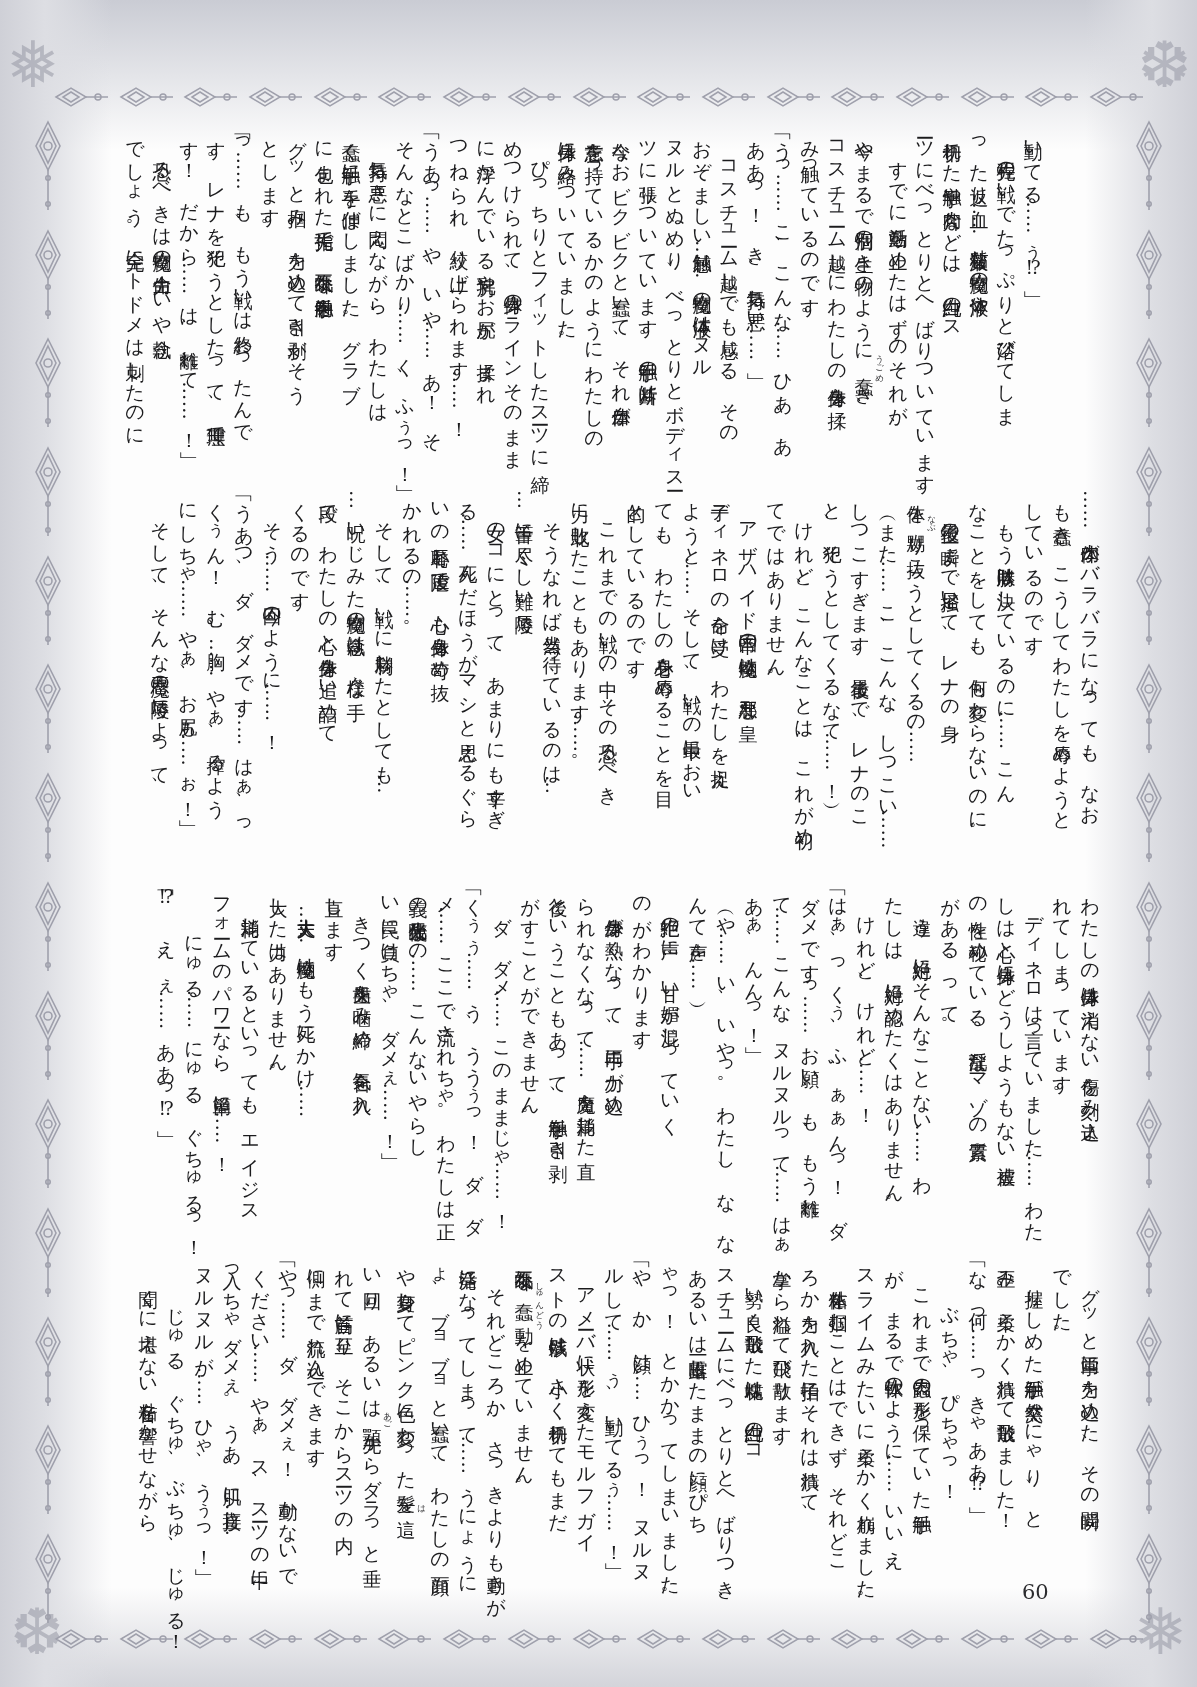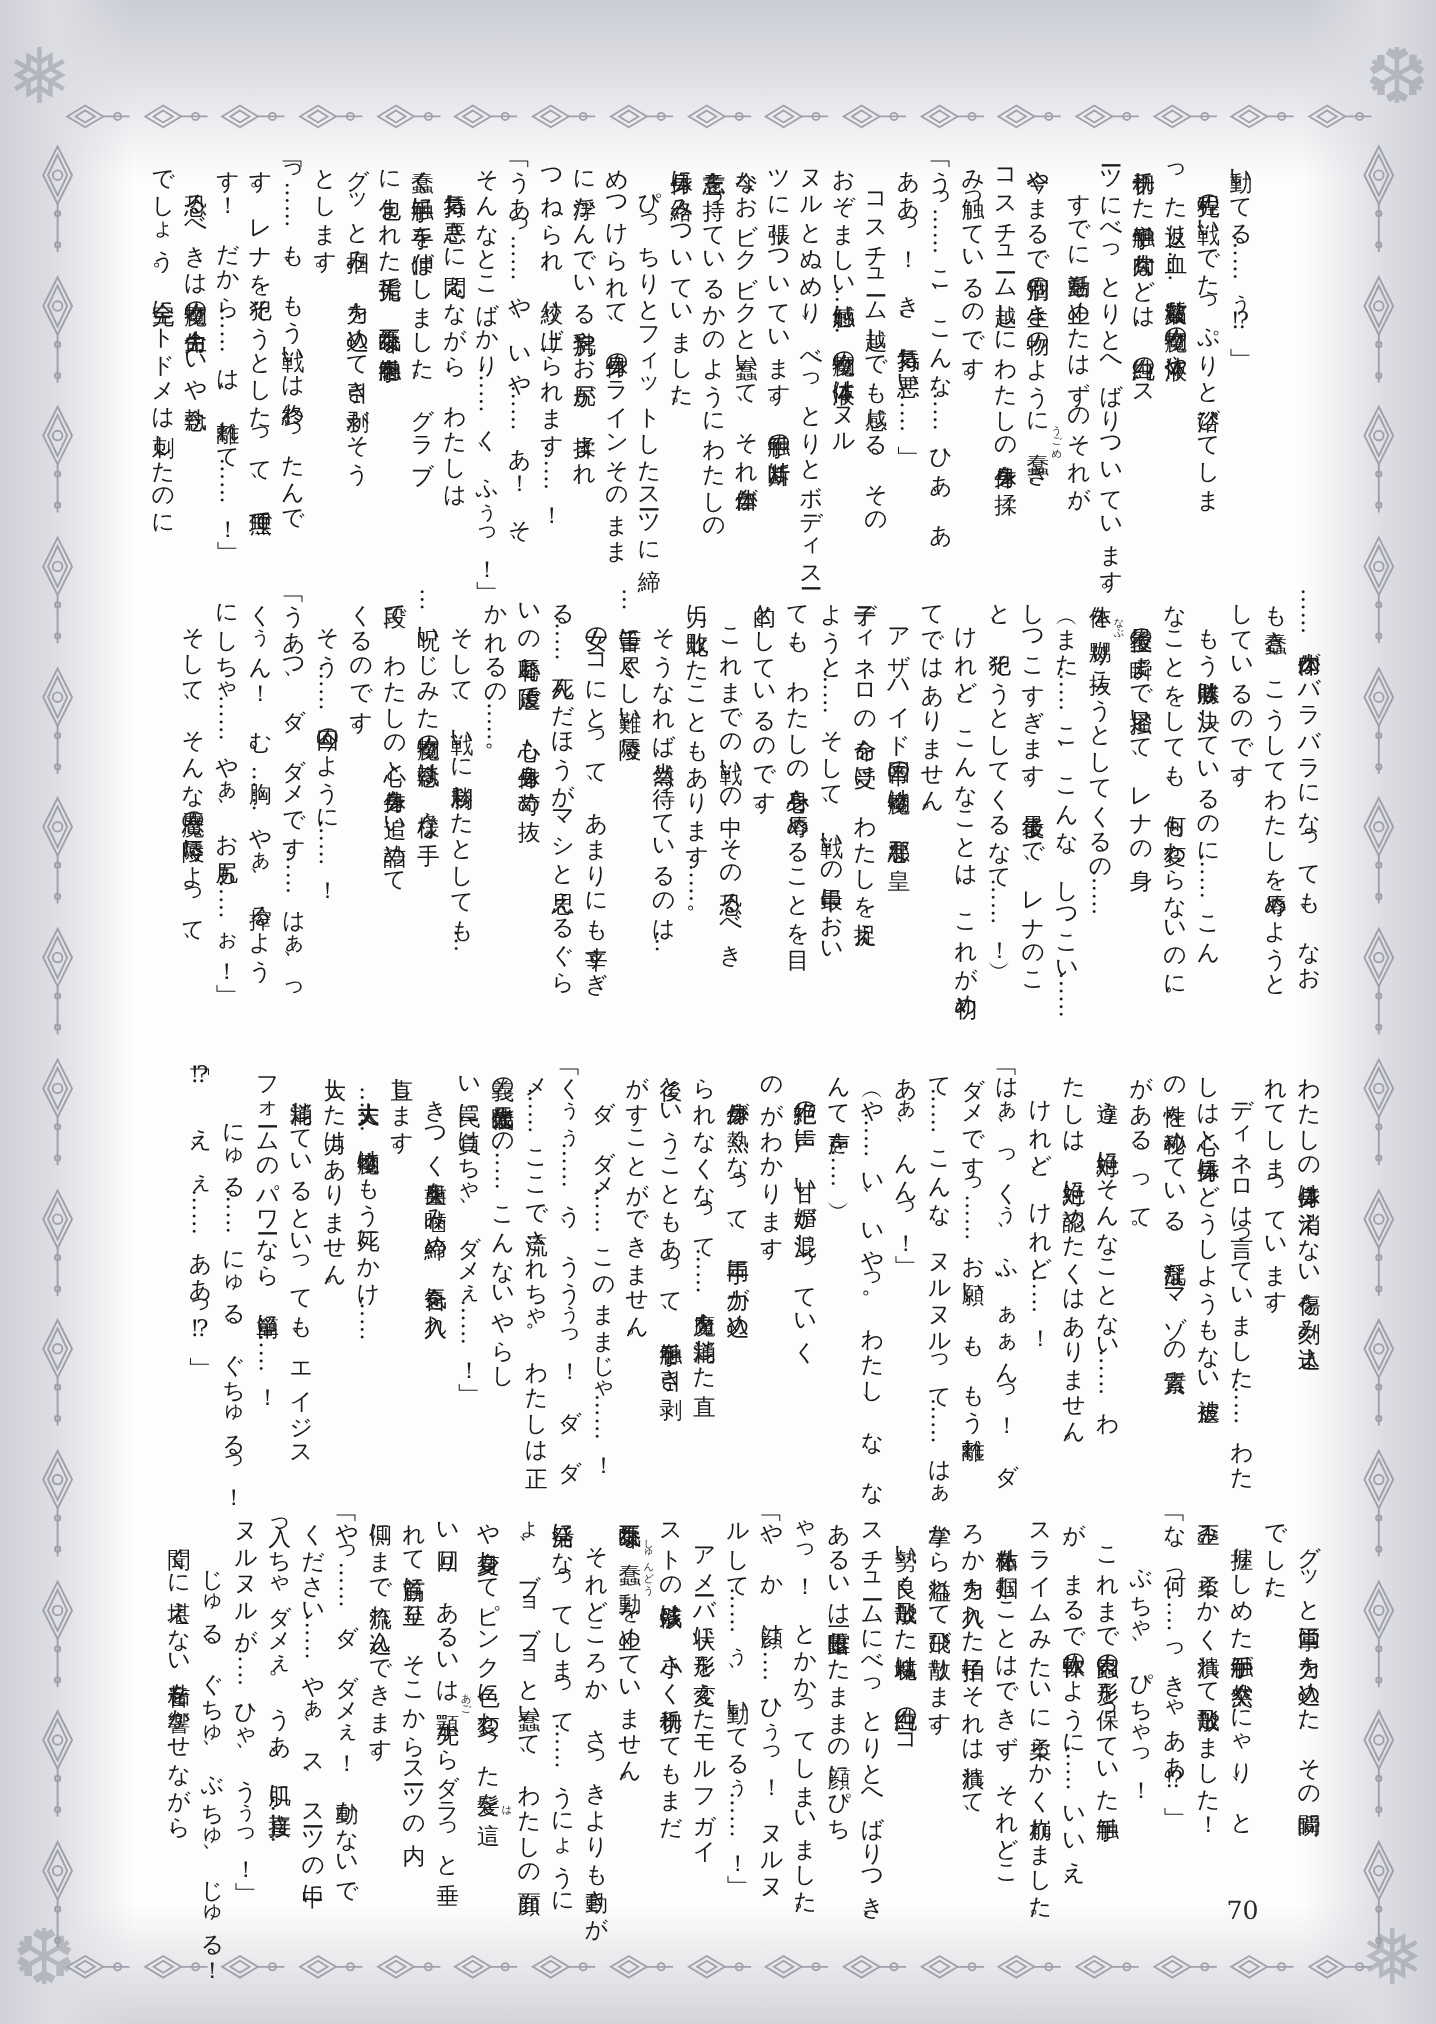--- a/index.html
+++ b/index.html
@@ -608,14 +608,14 @@
             <circle cx="17" cy="86" r="2.2"></circle>
           </g>
         </svg></span>
     </div>
 
   <div class="band" id="band1"><div class="col">動いてる……ぅ⁉」</div><div class="col">　先程の戦いでたっぷりと浴びてしま</div><div class="col">った返り血……粘液質な魔物の体液や、</div><div class="col">千切れた触手や肉片などは、純白のス</div><div class="col">ーツにべっとりとへばりついています。</div><div class="col">　すでに活動を止めたはずのそれが、</div><div class="col">今やまるで別個の生き物のように<ruby>蠢<rt>うごめ</rt></ruby>き、</div><div class="col">コスチューム越しにわたしの身体を揉</div><div class="col">み触っているのです。</div><div class="col">「うっ……こ、こんな……ひあ、あ</div><div class="col">ああっ！　き、気持ち悪い……」</div><div class="col">　コスチューム越しでも感じる、その</div><div class="col">おぞましい感触……魔物の体液はヌル</div><div class="col">ヌルとぬめり、べっとりとボディスー</div><div class="col">ツに張りついています。触手の断片は</div><div class="col">今なおビクビクと蠢いて、それ自体が</div><div class="col">意志を持っているかのようにわたしの</div><div class="col">身体に絡みついていました。</div><div class="col">　ぴっちりとフィットしたスーツに締</div><div class="col">めつけられて、身体のラインそのまま</div><div class="col">に浮かんでいる乳房やお尻が、揉まれ</div><div class="col">つねられ、絞り上げられます……！</div><div class="col">「うあっ……や、いや……あ！　そ、</div><div class="col">そんなとこばかり……く、ふぅっ！」</div><div class="col">　気持ち悪さに悶えながら、わたしは</div><div class="col">蠢く触手に手を伸ばしました。グラブ</div><div class="col">に包まれた指先で、不気味な肉触手を</div><div class="col">グッと掴み、力を込めて引き剥がそう</div><div class="col">とします。</div><div class="col">「っ……も、もう戦いは終わったんで</div><div class="col">す。レナを犯そうとしたって、無理で</div><div class="col">す！　だから……は、離れて……！」</div><div class="col">　恐るべきは魔物の生命力、いや執念</div><div class="col">でしょう。完全にトドメは刺したのに</div></div>
   <div class="band" id="band2"><div class="col">……肉体がバラバラになっても、なお</div><div class="col">も蠢き、こうしてわたしを辱めようと</div><div class="col">しているのです。</div><div class="col">　もう勝敗は決しているのに……こん</div><div class="col">なことをしても、何も変わらないのに。</div><div class="col">　最後の一瞬まで足掻いて、レナの身</div><div class="col">体を<ruby>嬲<rt>なぶ</rt></ruby>り抜こうとしてくるの……</div><div class="col">　（また……こ、こんな、しつこい……</div><div class="col">しつこすぎます。最後まで、レナのこ</div><div class="col">と、犯そうとしてくるなて……！）</div><div class="col">　けれど、こんなことは、これが初め</div><div class="col">てではありません。</div><div class="col">　アザハイド帝国の魔物は、邪悪な皇</div><div class="col">子ディネロの命を受け、わたしを捉え</div><div class="col">ようと……そして、戦いの最中におい</div><div class="col">ても、わたしの心身を辱めることを目</div><div class="col">的としているのです。</div><div class="col">　これまでの戦いの中、その恐るべき</div><div class="col">力に敗北したこともあります……。</div><div class="col">　そうなれば当然、待っているのは…</div><div class="col">…筆舌に尽くし難い陵辱。</div><div class="col">　女のコにとって、あまりにも辛すぎ</div><div class="col">る……死んだほうがマシと思えるぐら</div><div class="col">いの恥辱と陵虐で、心も身体も苛め抜</div><div class="col">かれるの……。</div><div class="col">　そして、戦いに勝利したとしても…</div><div class="col">…呪いじみた魔物の執念は、様々な手</div><div class="col">段で、わたしの心と身体を追い詰めて</div><div class="col">くるのです。</div><div class="col">　そう……今回のように……！</div><div class="col">「うあつ、ダ、ダメです……はぁ、っ</div><div class="col">くぅん！　む、胸……やぁ、搾るよう</div><div class="col">にしちゃ……やぁ、お尻も……ぉ！」</div><div class="col">　そして、そんな悪魔の陵辱によって、</div></div>
   <div class="band" id="band3"><div class="col">わたしの身体は消えない傷を刻み込ま</div><div class="col">れてしまっています。</div><div class="col">　ディネロは言っていました……わた</div><div class="col">しは心と身体にどうしようもない被虐</div><div class="col">の性を秘めている、淫乱なマゾの素質</div><div class="col">がある、って。</div><div class="col">　違う、絶対にそんなことない……わ</div><div class="col">たしは、絶対に認めたくはありません。</div><div class="col">　けれど、けれど……！</div><div class="col">「はぁ、っくぅ、ふ、ぁぁんっ！　ダ、</div><div class="col">ダメですっ……お願い、も、もう離れ</div><div class="col">て……こんな、ヌルヌルって……はぁ</div><div class="col">あぁ、んんっ！」</div><div class="col">　（や……い、いやっ。わたし、な、な</div><div class="col">んて声を……）</div><div class="col">　拒絶の声に、甘い媚が混じっていく</div><div class="col">のがわかります。</div><div class="col">　身体が熱くなって、両手に力が込め</div><div class="col">られなくなって……魔力を消耗した直</div><div class="col">後ということもあって、触手を引き剥</div><div class="col">がすことができません。</div><div class="col">　ダ、ダメ……このままじゃ……！</div><div class="col">「くぅぅ……う、ううぅっ！　ダ、ダ</div><div class="col">メ……ここで流されちゃ。わたしは正</div><div class="col">義の光臨天使なの……こんないやらし</div><div class="col">い罠に負けちゃ、ダメぇ……！」</div><div class="col">　きつく奥歯を噛み締め、気合を入れ</div><div class="col">直します。</div><div class="col">　大丈夫……魔物はもう死にかけ……</div><div class="col">大した力はありません。</div><div class="col">　消耗しているといっても、エイジス</div><div class="col">フォームのパワーなら、簡単に……！</div><div class="col">　　にゅる……にゅる、ぐちゅるっ！</div><div class="col">「⁉　え、ぇ……ああっ⁉」</div></div>
   <div class="band" id="band4"><div class="col">　グッと両掌に力を込めた、その瞬間</div><div class="col">でした。</div><div class="col">　握りしめた触手が突然ぐにゃり、と</div><div class="col">歪み、柔らかく潰れて飛散しました！</div><div class="col">「な、何っ……っきゃああ⁉」</div><div class="col">　　ぶちゃ、ぴちゃっ！</div><div class="col">　これまで肉蟲の形を保っていた触手</div><div class="col">が、まるで軟体のように……いいえ、</div><div class="col">スライムみたいに柔らかく崩れました。</div><div class="col">　粘体を掴むことはできず、それどこ</div><div class="col">ろか力を入れた拍子にそれは潰れて、</div><div class="col">掌から溢れて飛び散ります。</div><div class="col">　勢い良く飛散した粘塊は、純白のコ</div><div class="col">スチュームにべっとりとへばりつき、</div><div class="col">あるいは唯一露出したままの顔にぴち</div><div class="col">ゃっ！　とかかってしまいました。</div><div class="col">「や、か、顔は……ひぅっ！　ヌルヌ</div><div class="col">ルして……ぅ、動いてるぅ……！」</div><div class="col">　アメーバ状に形を変えたモルフガイ</div><div class="col">ストの残骸は、小さく千切れてもまだ</div><div class="col">不気味な<ruby>蠢動<rt>しゅんどう</rt></ruby>を止めていません。</div><div class="col">　それどころか、さっきよりも動きが</div><div class="col">活発になってしまって……うにょうに</div><div class="col">ょ、ブョブョと蠢いて、わたしの顔面</div><div class="col">や変身してピンク色に変わった髪を<ruby>這<rt>は</rt></ruby></div><div class="col">い回り、あるいは<ruby>顎<rt>あご</rt></ruby>先からダラっと垂</div><div class="col">れて首筋に至り、そこからスーツの内</div><div class="col">側にまで流れ込んできます。</div><div class="col">「やっ……ダ、ダメぇ！　動かないで</div><div class="col">ください……やぁ、ス、スーツの中に</div><div class="col">入っちゃダメぇ。うあ、肌に直接……</div><div class="col">ヌルヌルが……ひゃ、うぅっ！」</div><div class="col">　　じゅる、ぐちゅ、ぶちゅ、じゅる！</div><div class="col">　聞くに堪えない粘音を響かせながら、</div></div>
 
-  <div id="pagenum">70</div>
+  <div id="pagenum">60</div>
 </div>
 
 </body></html>

